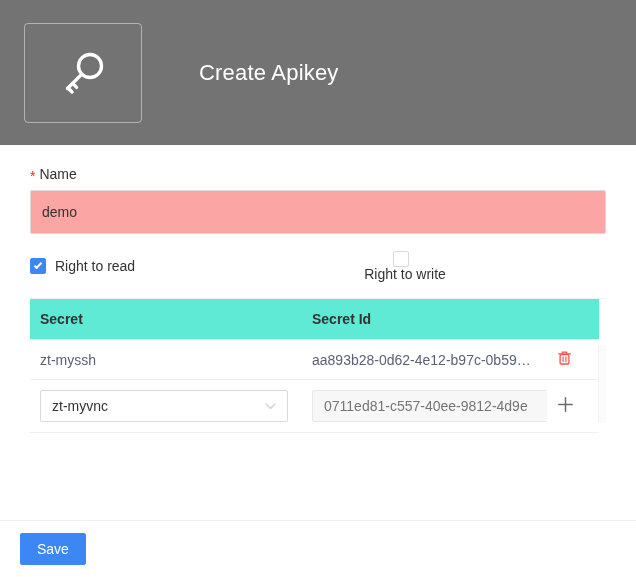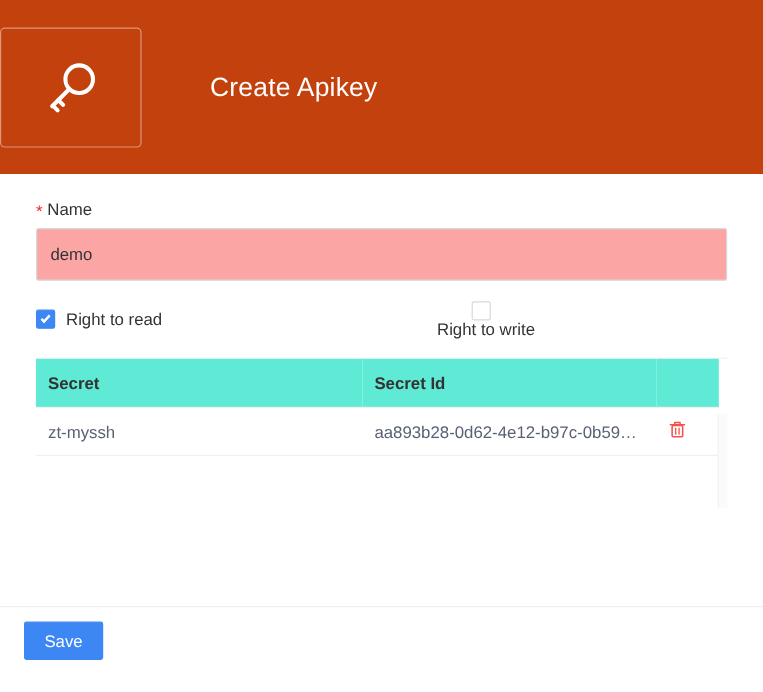--- a/index.html
+++ b/index.html
@@ -12,24 +12,25 @@
     background: #ffffff;
     font-family: "Liberation Sans", sans-serif;
     color: #333333;
     overflow: hidden;
     position: relative;
   }
 
   
   .modal-header {
     height: 145px;
-    background: #c2410c;
-    display: flex;
-    align-items: center;
-    box-sizing: border-box;
+    background: #737373;
+    display: flex;
+    align-items: center;
+    box-sizing: border-box;
+    padding-left: 24px;
   }
   .header-icon-box {
     width: 118px;
     height: 100px;
     border: 1px solid rgba(255, 255, 255, 0.45);
     border-radius: 4px;
     display: flex;
     align-items: center;
     justify-content: center;
     box-sizing: border-box;
@@ -246,21 +247,21 @@
     width: 7px;
     height: 78px;
     background: #fbfbfc;
     border-left: 1px solid #f2f2f2;
   }
 
   
   .modal-footer {
     position: absolute;
     left: 0;
-    bottom: 16px;
+    bottom: 1px;
     width: 636px;
     height: 56px;
     border-top: 1px solid #f0f0f0;
     box-sizing: border-box;
     display: flex;
     align-items: center;
     justify-content: space-between;
     padding: 0 20px 0 20px;
   }
   .btn {
@@ -342,20 +343,42 @@
             <span class="trash-btn">
               <svg width="15" height="16" viewBox="0 0 15 16" fill="none" xmlns="http://www.w3.org/2000/svg">
                 <path d="M1.6 3.9 H13.4" stroke="#f5504e" stroke-width="1.3" stroke-linecap="round"></path>
                 <path d="M5.3 3.6 V2.1 H9.7 V3.6" stroke="#f5504e" stroke-width="1.3" stroke-linejoin="round" fill="none"></path>
                 <rect x="3.1" y="4.6" width="8.8" height="9.4" rx="1" stroke="#f5504e" stroke-width="1.3" fill="none"></rect>
                 <path d="M6.1 6.8 V11.8 M8.9 6.8 V11.8" stroke="#f5504e" stroke-width="1.1" stroke-linecap="round"></path>
               </svg>
             </span>
           </td>
         </tr>
+        <tr class="editor-row">
+          <td>
+            <div class="select-box">
+              <span class="select-value">zt-myvnc</span>
+              <span class="chevron">
+                <svg width="11" height="7" viewBox="0 0 11 7" fill="none" xmlns="http://www.w3.org/2000/svg">
+                  <path d="M1 1 L5.5 5.6 L10 1" stroke="#d4d4d4" stroke-width="1.4" stroke-linecap="round" stroke-linejoin="round" fill="none"></path>
+                </svg>
+              </span>
+            </div>
+          </td>
+          <td>
+            <input class="disabled-input" type="text" disabled="" placeholder="0711ed81-c557-40ee-9812-4d9e" style="">
+          </td>
+          <td class="action-cell">
+            <span class="plus-btn">
+              <svg width="17" height="17" viewBox="0 0 17 17" fill="none" xmlns="http://www.w3.org/2000/svg">
+                <path d="M8.5 1.8 V15.2 M1.8 8.5 H15.2" stroke="#6b6b6b" stroke-width="1.5" stroke-linecap="round"></path>
+              </svg>
+            </span>
+          </td>
+        </tr>
       </tbody>
     </table>
     <div class="table-scrollbar"></div>
   </div>
 
 </div>
 
 <div class="modal-footer">
   <button class="btn btn-primary">Save</button>
 </div>

